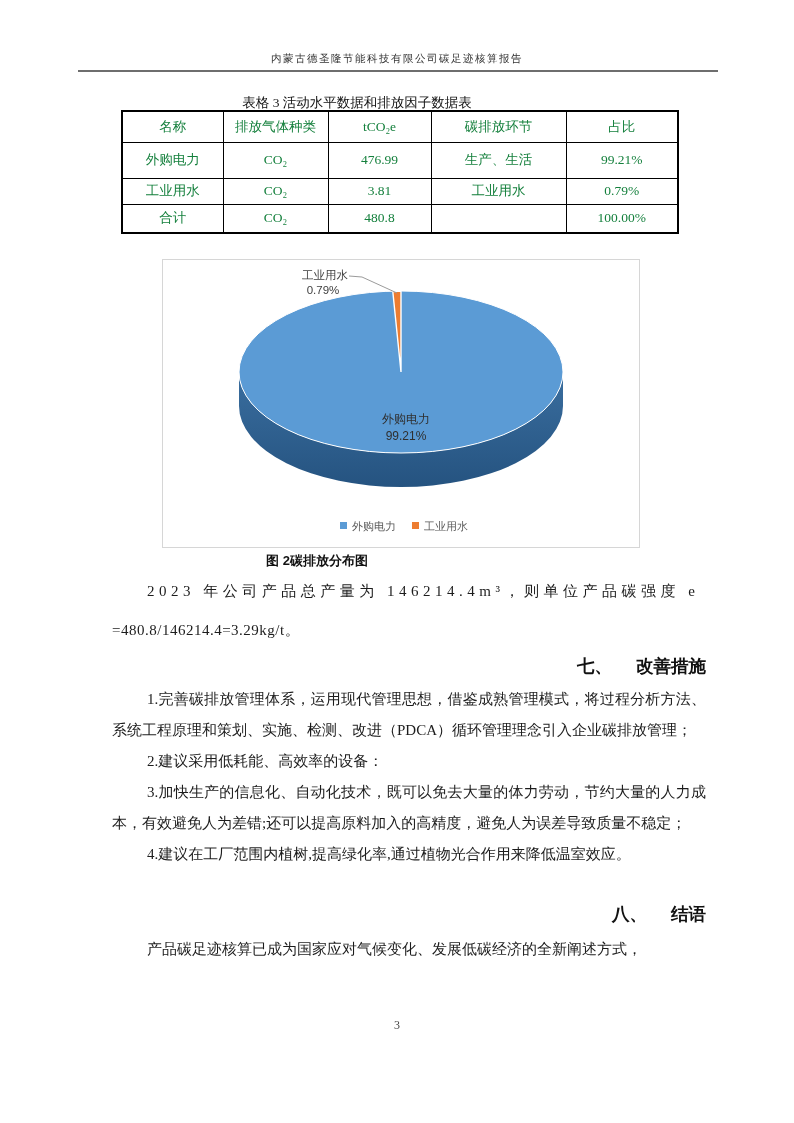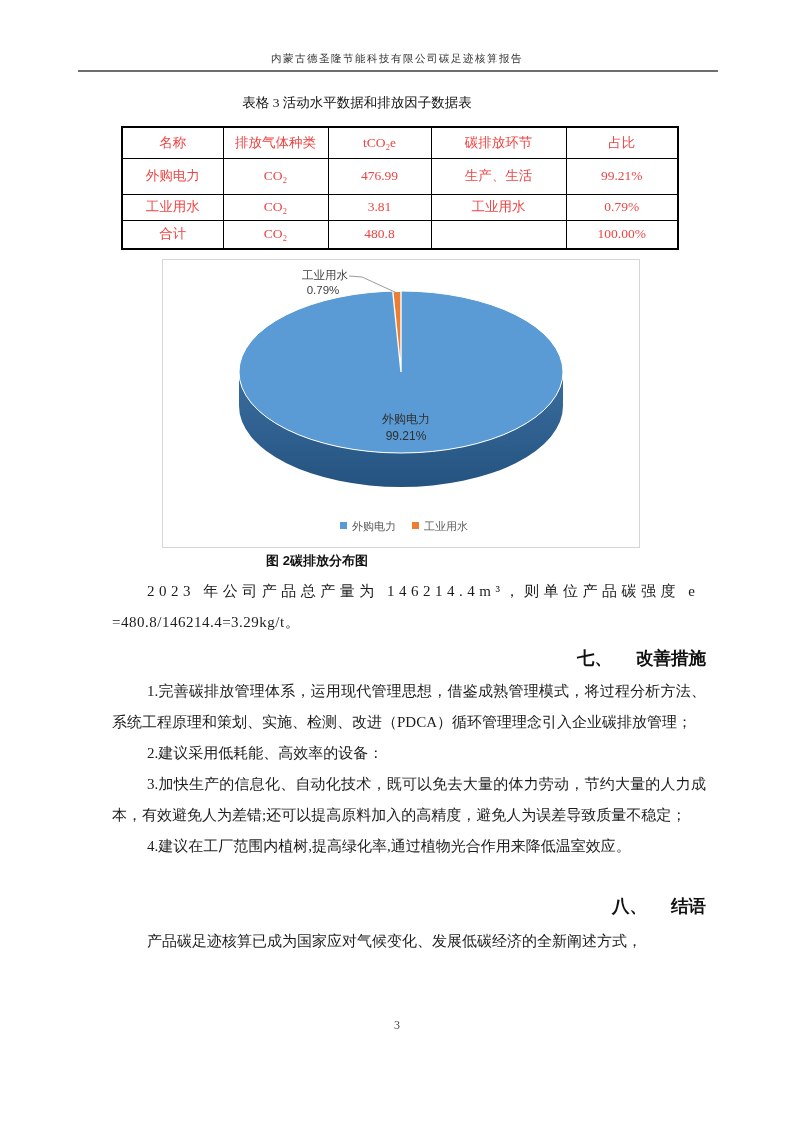--- a/index.html
+++ b/index.html
@@ -6,37 +6,37 @@
   .page{
     position:relative;width:794px;height:1123px;background:#fff;overflow:hidden;
     font-family:"Liberation Serif","DejaVu Serif",serif;color:#222;border-radius:12px;
   }
   
   .doc-header{position:absolute;top:52px;left:0;width:794px;text-align:center;
     font-size:10.5px;letter-spacing:1.5px;color:#333;}
   .header-rule{position:absolute;top:70px;left:78px;width:640px;height:2px;background:#6e6e6e;}
   
   .table-title{position:absolute;top:94px;left:0;width:714px;text-align:center;font-size:13.5px;color:#111;}
-  table.data{position:absolute;top:126px;left:121px;width:556px;border-collapse:collapse;
-    table-layout:fixed;font-size:13.5px;color:#ef4444;}
+  table.data{position:absolute;top:110px;left:121px;width:556px;border-collapse:collapse;
+    table-layout:fixed;font-size:13.5px;color:#15803d;}
   table.data{border:2px solid #000;}
   table.data td,table.data th{border:1.5px solid #000;text-align:center;vertical-align:middle;
     font-weight:normal;padding:0 2px;overflow:hidden;white-space:nowrap;}
   tr.hrow{height:31px;} tr.r0{height:36px;} tr.r1{height:26px;} tr.r2{height:29px;}
   
   .chart-box{position:absolute;top:259px;left:162px;width:476px;height:287px;
     border:1px solid #d6d6d6;background:#fff;}
   .chart-box svg{display:block;}
   .fig-caption{position:absolute;top:552px;left:0;width:634px;text-align:center;
     font-family:"Liberation Sans","DejaVu Sans",sans-serif;font-weight:bold;font-size:13px;color:#111;}
   
   .body-text{position:absolute;top:576px;left:112px;width:594px;font-size:15px;line-height:31px;
     text-align:justify;color:#1c1c1c;}
   .intro-l1{letter-spacing:4.5px;text-indent:35px;white-space:nowrap;overflow:hidden;}
-  .intro-l2{letter-spacing:0.5px;}
+  .intro-l2{letter-spacing:0.5px;margin-top:8px;}
   .sec-heading{font-size:17.5px;font-weight:bold;line-height:24px;color:#111;
     margin:8px 0 6px 0;text-align:right;}
   .sec-heading .sec-gap{display:inline-block;width:24px;}
   .sec-heading.sec8{margin-top:32px;margin-bottom:8px;}
   .para{margin:0;text-indent:35px;}
   .closing{margin-top:6px;}
   .page-number{position:absolute;top:1018px;left:0;width:794px;text-align:center;
     font-size:12px;color:#444;}
 </style>
 </head>

